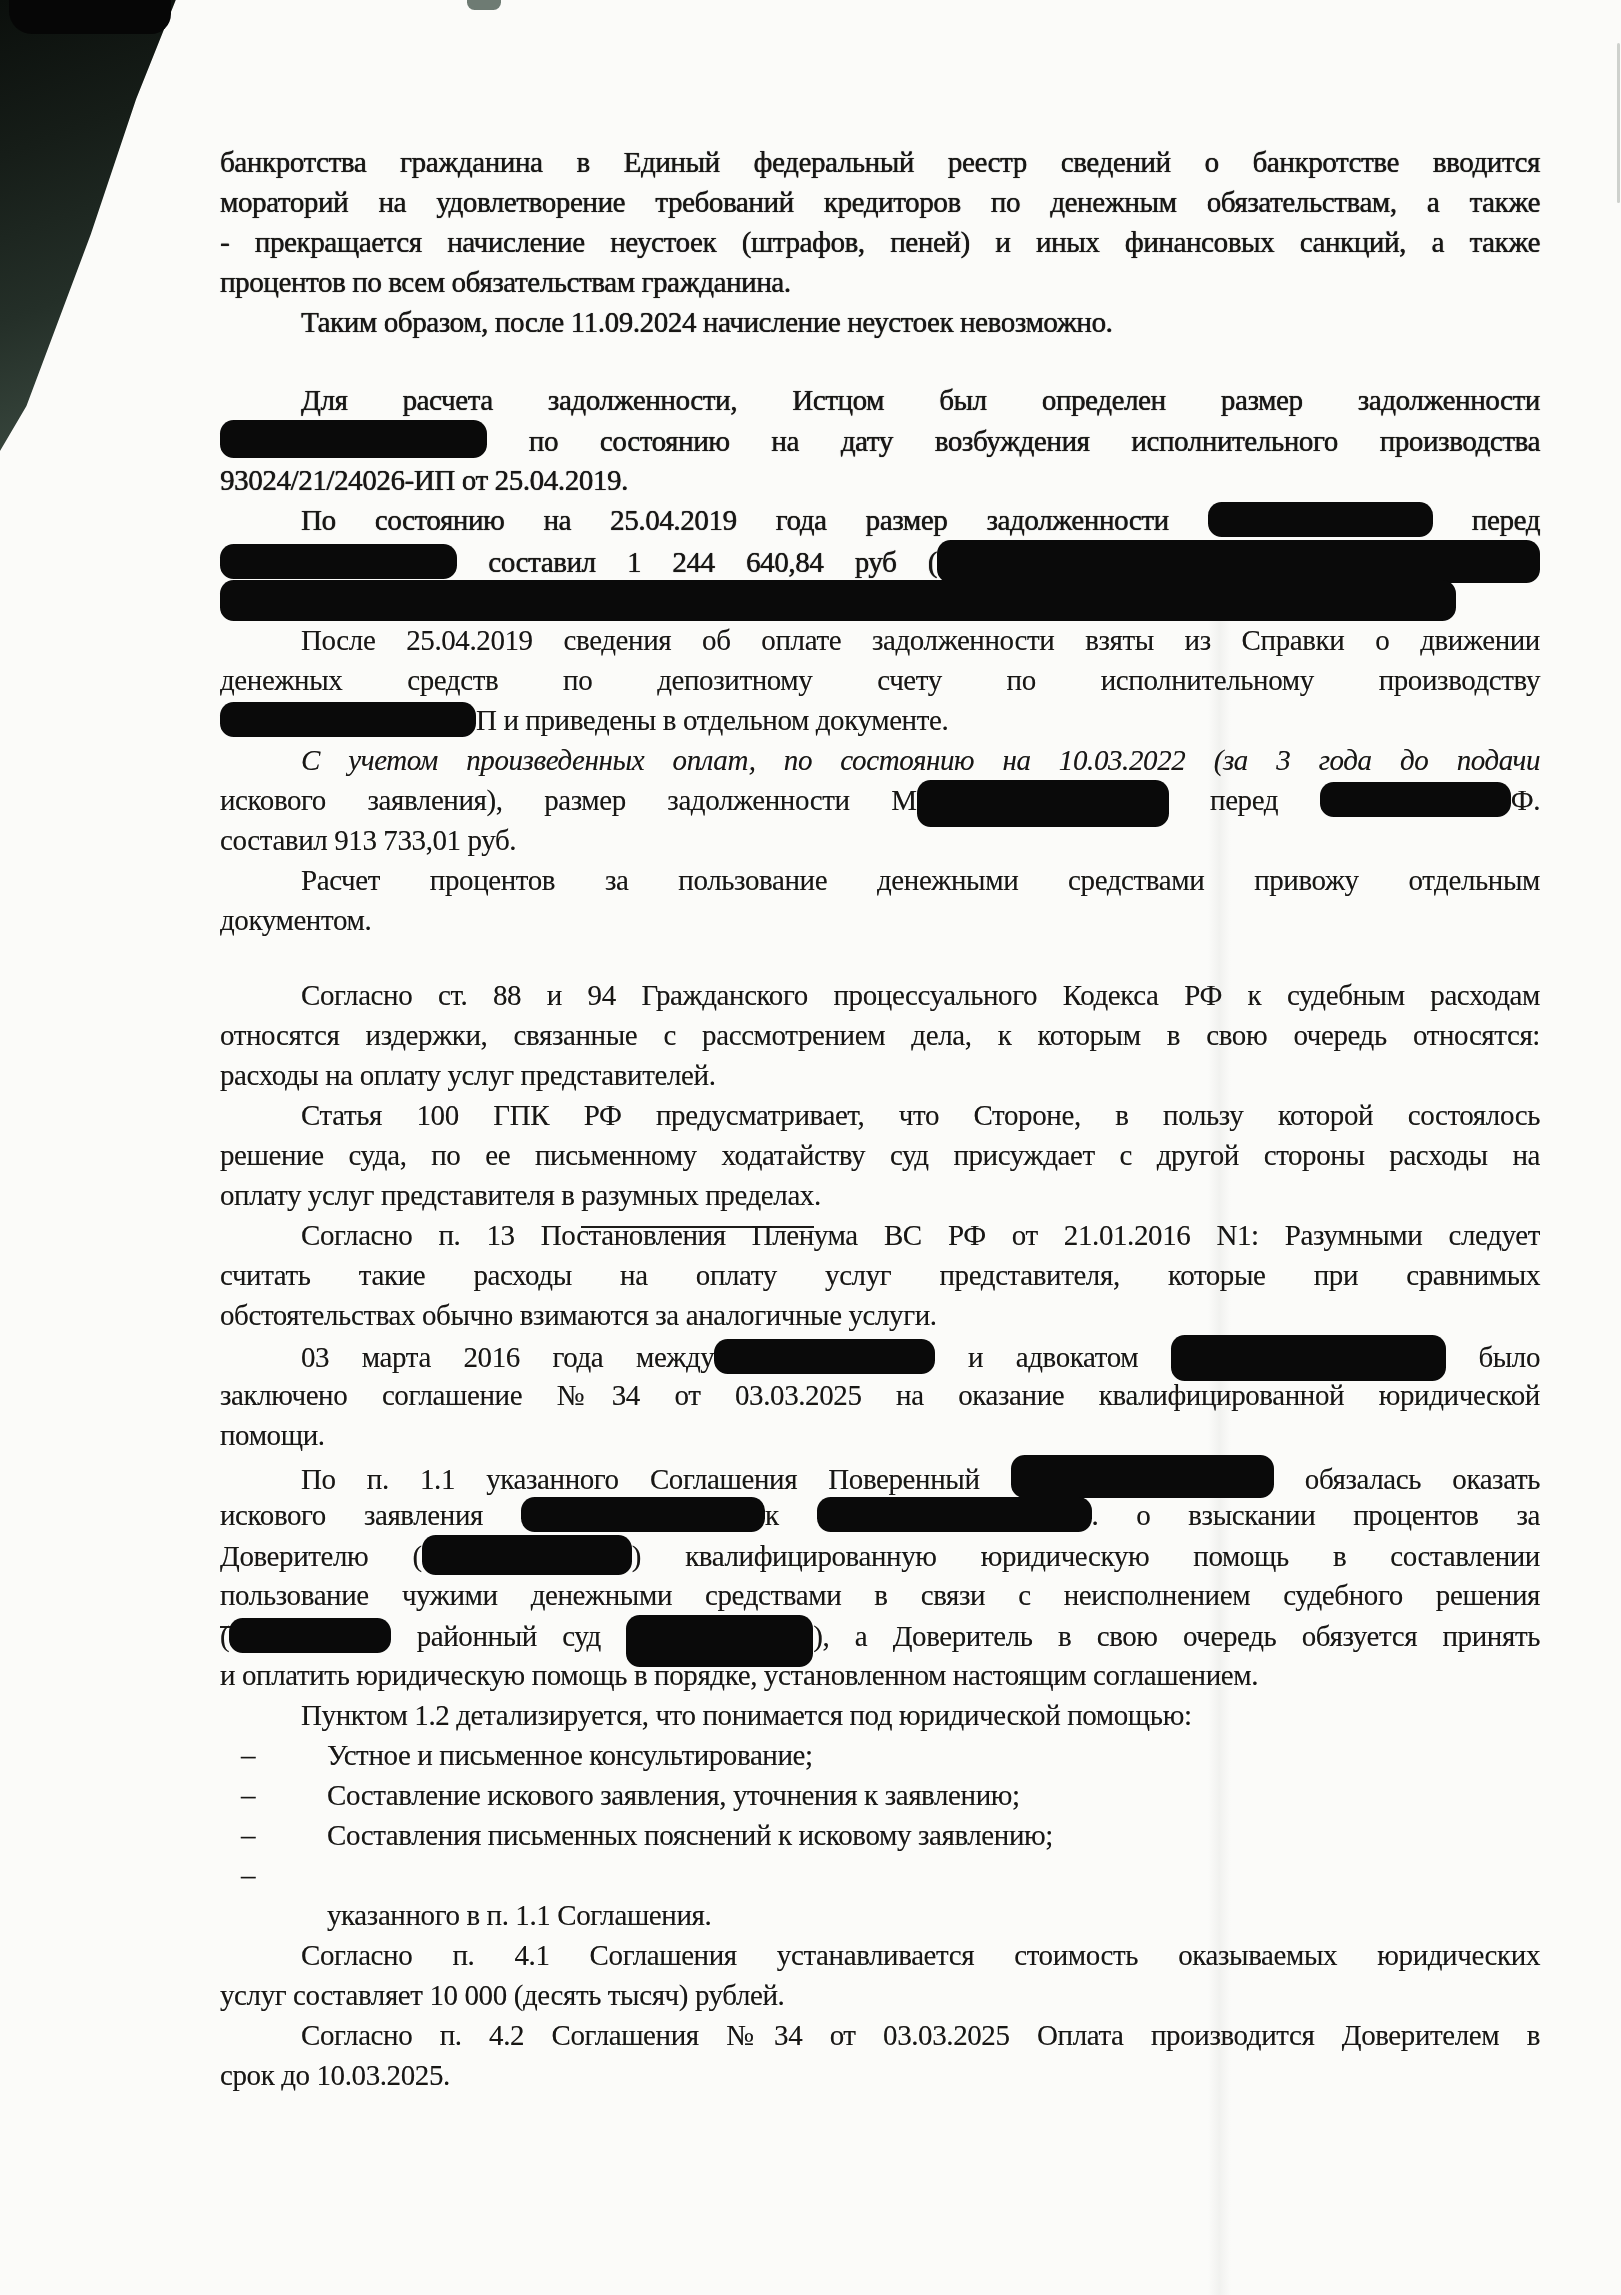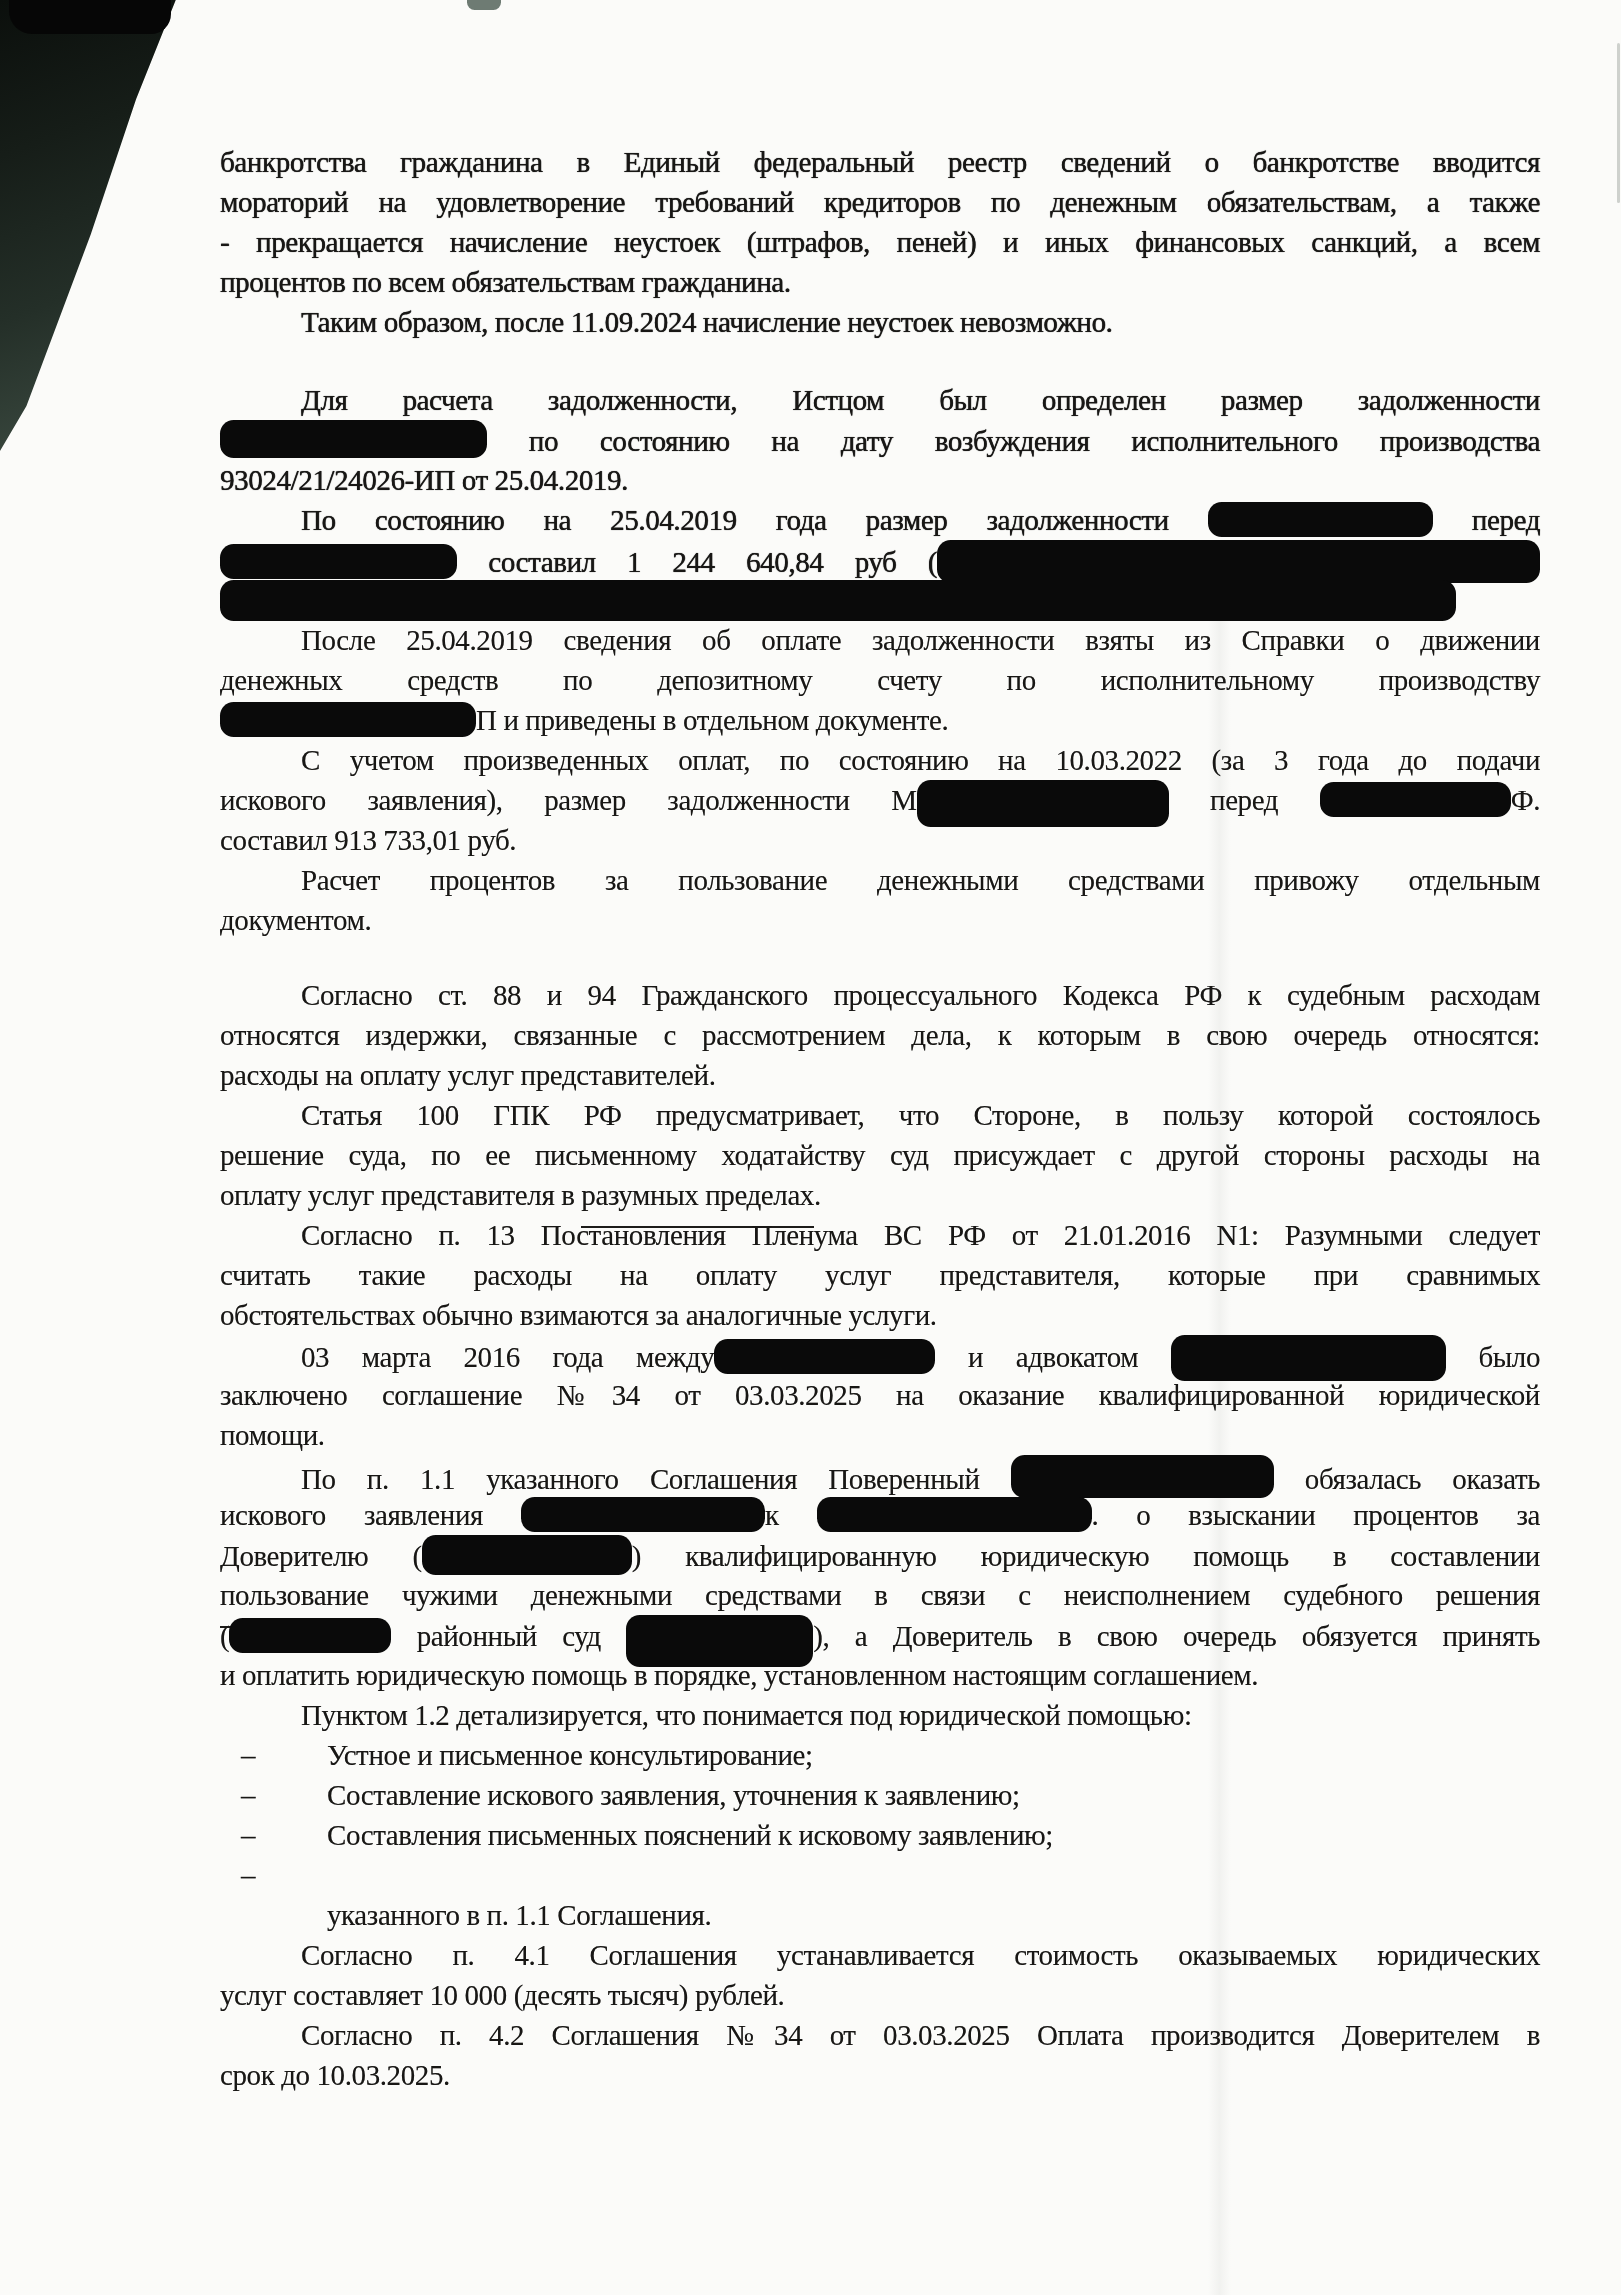--- a/index.html
+++ b/index.html
@@ -57,21 +57,21 @@
 <div class="page">
   <div class="corner-wedge"></div>
   <div class="corner-blob"></div>
   <div class="top-smudge"></div>
   <div class="fold-line"></div>
   <div class="edge-streak"></div>
   <div class="doc">
       <div class="para heavy">
         <div class="line just"><span>банкротства гражданина в Единый федеральный реестр сведений о банкротстве вводится</span></div>
         <div class="line just"><span>мораторий на удовлетворение требований кредиторов по денежным обязательствам, а также</span></div>
-        <div class="line just"><span>- прекращается начисление неустоек (штрафов, пеней) и иных финансовых санкций, а всем</span></div>
+        <div class="line just"><span>- прекращается начисление неустоек (штрафов, пеней) и иных финансовых санкций, а также</span></div>
         <div class="line"><span>процентов по всем обязательствам гражданина.</span></div>
       </div>
       <div class="para heavy">
         <div class="line" style="text-indent: 81px;"><span>Таким образом, после 11.09.2024 начисление неустоек невозможно.</span></div>
       </div>
       <div class="para heavy" style="margin-top: 38px;">
         <div class="line just" style="text-indent: 81px;"><span>Для расчета задолженности, Истцом был определен размер задолженности</span></div>
         <div class="line just"><span class="redact" style="width: 267px; height: 38px;"></span><span> по состоянию на дату возбуждения исполнительного производства</span></div>
         <div class="line"><span>93024/21/24026-ИП от 25.04.2019.</span></div>
       </div>
@@ -79,21 +79,21 @@
         <div class="line just" style="text-indent: 81px;"><span>По состоянию на 25.04.2019 года размер задолженности </span><span class="redact" style="width: 225px;"></span><span> перед</span></div>
         <div class="line just"><span class="redact" style="width: 237px;"></span><span> составил 1 244 640,84 руб (</span><span class="redact" style="width: 603px; height: 43px; vertical-align: -10.7px;"></span></div>
         <div class="line"><span class="redact" style="width: 1236px; height: 41px; vertical-align: -9.2px;"></span></div>
       </div>
       <div class="para">
         <div class="line just" style="text-indent: 81px;"><span>После 25.04.2019 сведения об оплате задолженности взяты из Справки о движении</span></div>
         <div class="line just"><span>денежных средств по депозитному счету по исполнительному производству</span></div>
         <div class="line"><span class="redact" style="width: 256px;"></span><span>П и приведены в отдельном документе.</span></div>
       </div>
       <div class="para">
-        <div class="line just" style="text-indent: 81px;"><span>С учетом произведенных оплат, по состоянию на 10.03.2022 (за 3 года до подачи</span></div>
+        <div class="line just" style="text-indent: 81px; font-style: italic;"><span>С учетом произведенных оплат, по состоянию на 10.03.2022 (за 3 года до подачи</span></div>
         <div class="line just"><span>искового заявления), размер задолженности М</span><span class="redact" style="width: 252px; height: 47px; vertical-align: -17px;"></span><span> перед </span><span class="redact" style="width: 191px;"></span><span>Ф.</span></div>
         <div class="line"><span>составил 913 733,01 руб.</span></div>
       </div>
       <div class="para">
         <div class="line just" style="text-indent: 81px;"><span>Расчет процентов за пользование денежными средствами привожу отдельным</span></div>
         <div class="line"><span>документом.</span></div>
       </div>
       <div class="para" style="margin-top: 35px;">
         <div class="line just" style="text-indent: 81px;"><span>Согласно ст. 88 и 94 Гражданского процессуального Кодекса РФ к судебным расходам</span></div>
         <div class="line just"><span>относятся издержки, связанные с рассмотрением дела, к которым в свою очередь относятся:</span></div>

